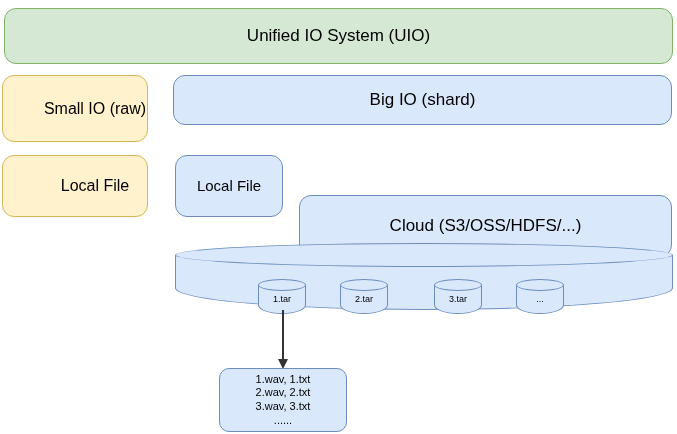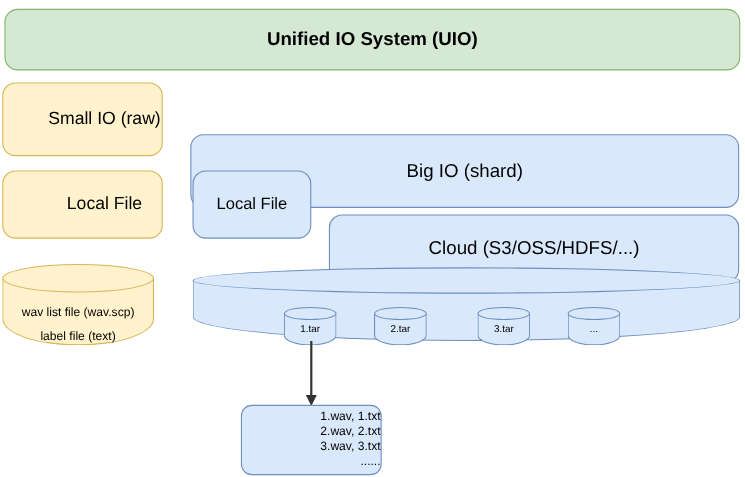--- a/index.html
+++ b/index.html
@@ -35,30 +35,30 @@
   .yellow {
     background: #fff2cc;
     border-color: #d6b656;
     padding-left: 40px;
   }
   .blue {
     background: #dae8fc;
     border-color: #6c8ebf;
   }
   
-  #uio-box      { left: 4px;   top: 8px;   width: 669px; height: 56px;  font-size: 17px; font-weight: bold; }
+  #uio-box      { left: 4px;   top: 8px;   width: 669px; height: 56px;  font-size: 17px; }
   #small-io-box { left: 2px;   top: 75px;  width: 146px; height: 67px;  font-size: 16px; }
-  #big-io-box   { left: 173px; top: 75px;  width: 499px; height: 67px;  font-size: 17px; margin-top: 47px; }
+  #big-io-box   { left: 173px; top: 75px;  width: 499px; height: 50px;  font-size: 17px; }
   #local-file-raw-box { left: 2px;   top: 155px; width: 146px; height: 62px; font-size: 16px; }
   #local-file-shard-box { left: 175px; top: 155px; width: 108px; height: 62px; font-size: 15px; }
   #cloud-box    { left: 299px; top: 155px; width: 373px; height: 62px; font-size: 17px; margin-top: 40px; }
   #file-list-box {
     left: 219px; top: 368px; width: 128px; height: 64px;
     font-size: 11px; border-radius: 10px; flex-direction: column;
-    justify-content: center; align-items: flex-end;
+    justify-content: center; align-items: center;
   }
   #file-list-box .line { display: block; }
 
   
   .cyl {
     position: absolute;
     box-sizing: border-box;
   }
   .cyl .body {
     position: absolute;
@@ -177,26 +177,20 @@
   </div>
 
   <div class="box blue" id="local-file-shard-box">
     <span>Local File</span>
   </div>
 
   <div class="box blue" id="cloud-box">
     <span>Cloud (S3/OSS/HDFS/...)</span>
   </div>
 
-  <div class="cyl" id="scp-cylinder">
-    <div class="body"></div>
-    <div class="top"></div>
-    <div class="label l1">wav list file (wav.scp)</div>
-    <div class="label l2">label file (text)</div>
-  </div>
 
   <div class="cyl" id="shard-cylinder">
     <div class="body"></div>
     <div class="top"></div>
   </div>
 
   <div class="cyl tar-cyl" id="tar-1">
     <div class="body"></div>
     <div class="top"></div>
     <div class="label">1.tar</div>

